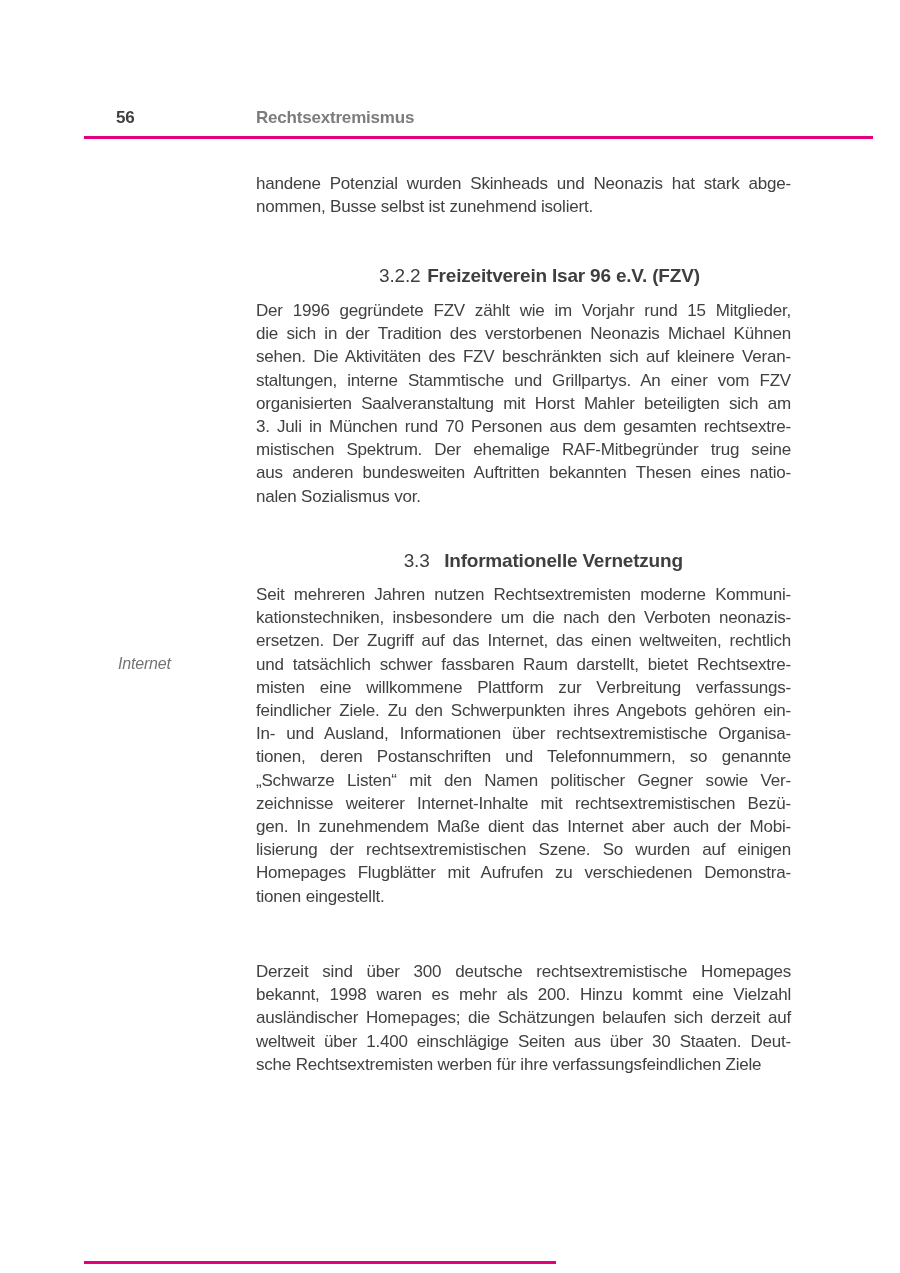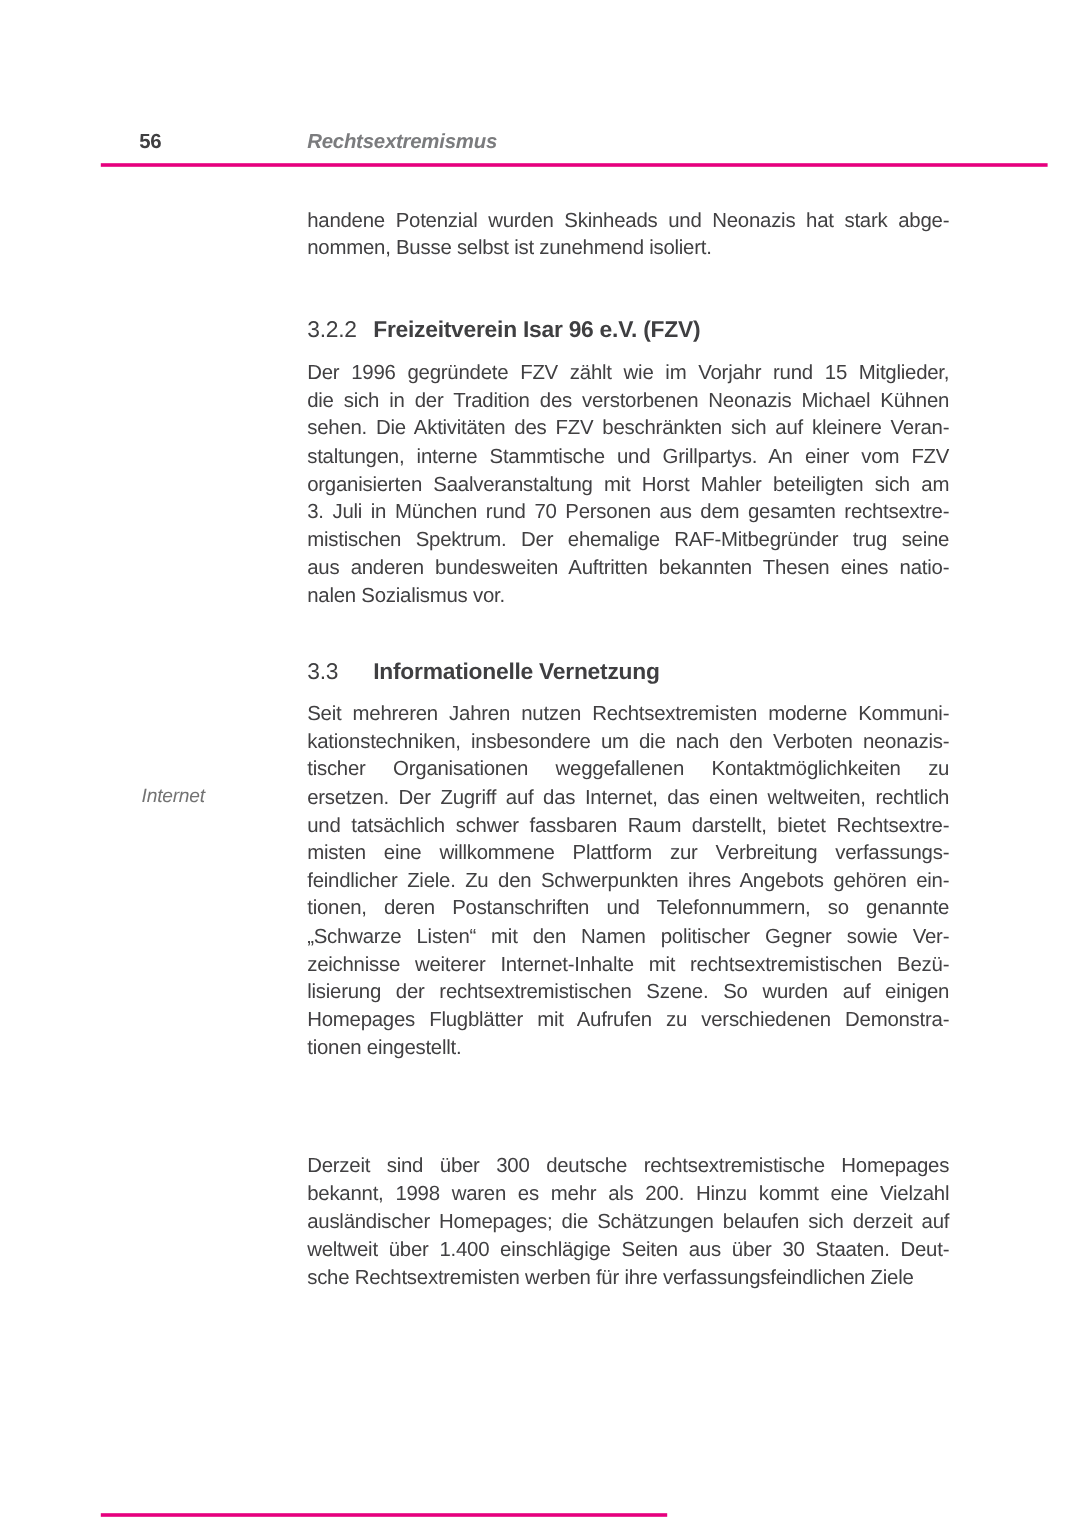--- a/index.html
+++ b/index.html
@@ -15,41 +15,40 @@
   }
   .page-number {
     position: absolute; left: 88px; top: 108px;
     font-size: 17px; font-weight: 700; color: #3f3f41;
     letter-spacing: -0.2px;
   }
   .running-title {
     position: absolute; left: 228px; top: 108px;
     font-size: 17px; font-weight: 700; color: #7b7c7e;
     letter-spacing: -0.2px;
-    font-style: italic;
   }
   .header-rule {
     position: absolute; left: 56px; top: 136px;
     width: 789px; height: 3px; background: #e6007e;
   }
   .footer-rule {
     position: absolute; left: 56px; top: 1261px;
     width: 472px; height: 3px; background: #e6007e;
   }
   .para {
     position: absolute; left: 228px; width: 535px;
     font-size: 17px; line-height: 23.2px;
     letter-spacing: -0.2px; color: #414042;
   }
   .para .line { text-align: justify; text-align-last: justify; }
   .para .line:last-child { text-align-last: left; }
   .heading {
     position: absolute; left: 228px; width: 560px;
     font-size: 19px; line-height: 24px; color: #3f3f41;
-    letter-spacing: -0.2px; white-space: nowrap;
+    letter-spacing: -0.2px; white-space: nowrap; text-align: center;
   }
   .heading .hnum { display: inline-block; width: 55px; font-weight: 400; }
   .heading .htitle { font-weight: 700; }
   .margin-note {
     position: absolute; left: 90px; width: 138px;
     font-size: 16px; font-style: italic; color: #737373;
     line-height: 23.2px; letter-spacing: -0.2px;
   }
   .margin-note .line { text-align: left; }
 </style>
@@ -83,28 +82,29 @@
       <div class="line">nalen Sozialismus vor.</div>
     </div>
 
   <div class="heading" style="top:549px">
     <span class="hnum">3.3</span><span class="htitle">Informationelle Vernetzung</span>
   </div>
 
   <div class="para" style="top:583px">
       <div class="line">Seit mehreren Jahren nutzen Rechtsextremisten moderne Kommuni-</div>
       <div class="line">kationstechniken, insbesondere um die nach den Verboten neonazis-</div>
-      <div class="line">tischer Organisationen weggefallenen Kontaktmöglichkeiten zu</div>
       <div class="line">ersetzen. Der Zugriff auf das Internet, das einen weltweiten, rechtlich</div>
       <div class="line">und tatsächlich schwer fassbaren Raum darstellt, bietet Rechtsextre-</div>
       <div class="line">misten eine willkommene Plattform zur Verbreitung verfassungs-</div>
       <div class="line">feindlicher Ziele. Zu den Schwerpunkten ihres Angebots gehören ein-</div>
+      <div class="line">In- und Ausland, Informationen über rechtsextremistische Organisa-</div>
       <div class="line">tionen, deren Postanschriften und Telefonnummern, so genannte</div>
       <div class="line">„Schwarze Listen“ mit den Namen politischer Gegner sowie Ver-</div>
       <div class="line">zeichnisse weiterer Internet-Inhalte mit rechtsextremistischen Bezü-</div>
+      <div class="line">gen. In zunehmendem Maße dient das Internet aber auch der Mobi-</div>
       <div class="line">lisierung der rechtsextremistischen Szene. So wurden auf einigen</div>
       <div class="line">Homepages Flugblätter mit Aufrufen zu verschiedenen Demonstra-</div>
       <div class="line">tionen eingestellt.</div>
     </div>
 
   <div class="margin-note" style="top:652px">
       <div class="line">Internet</div>
     </div>
 
   <div class="para" style="top:960px">

